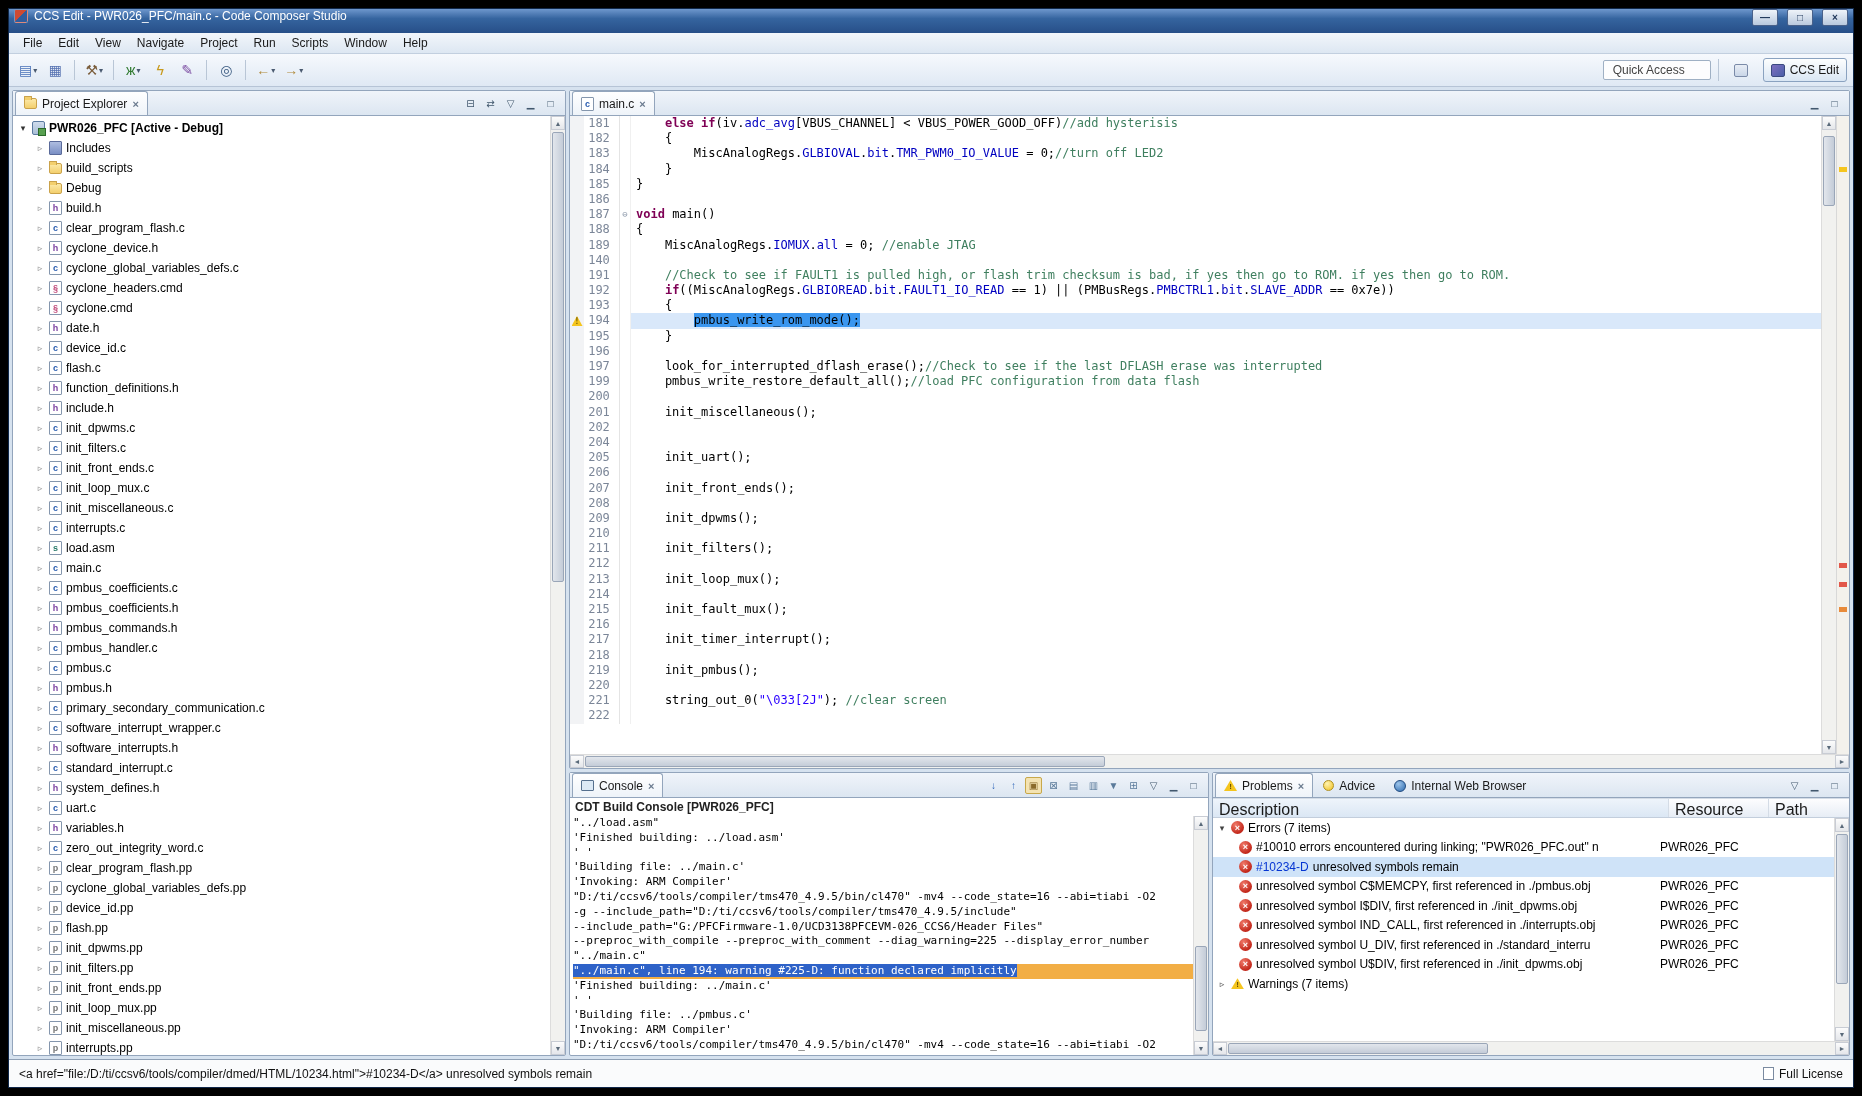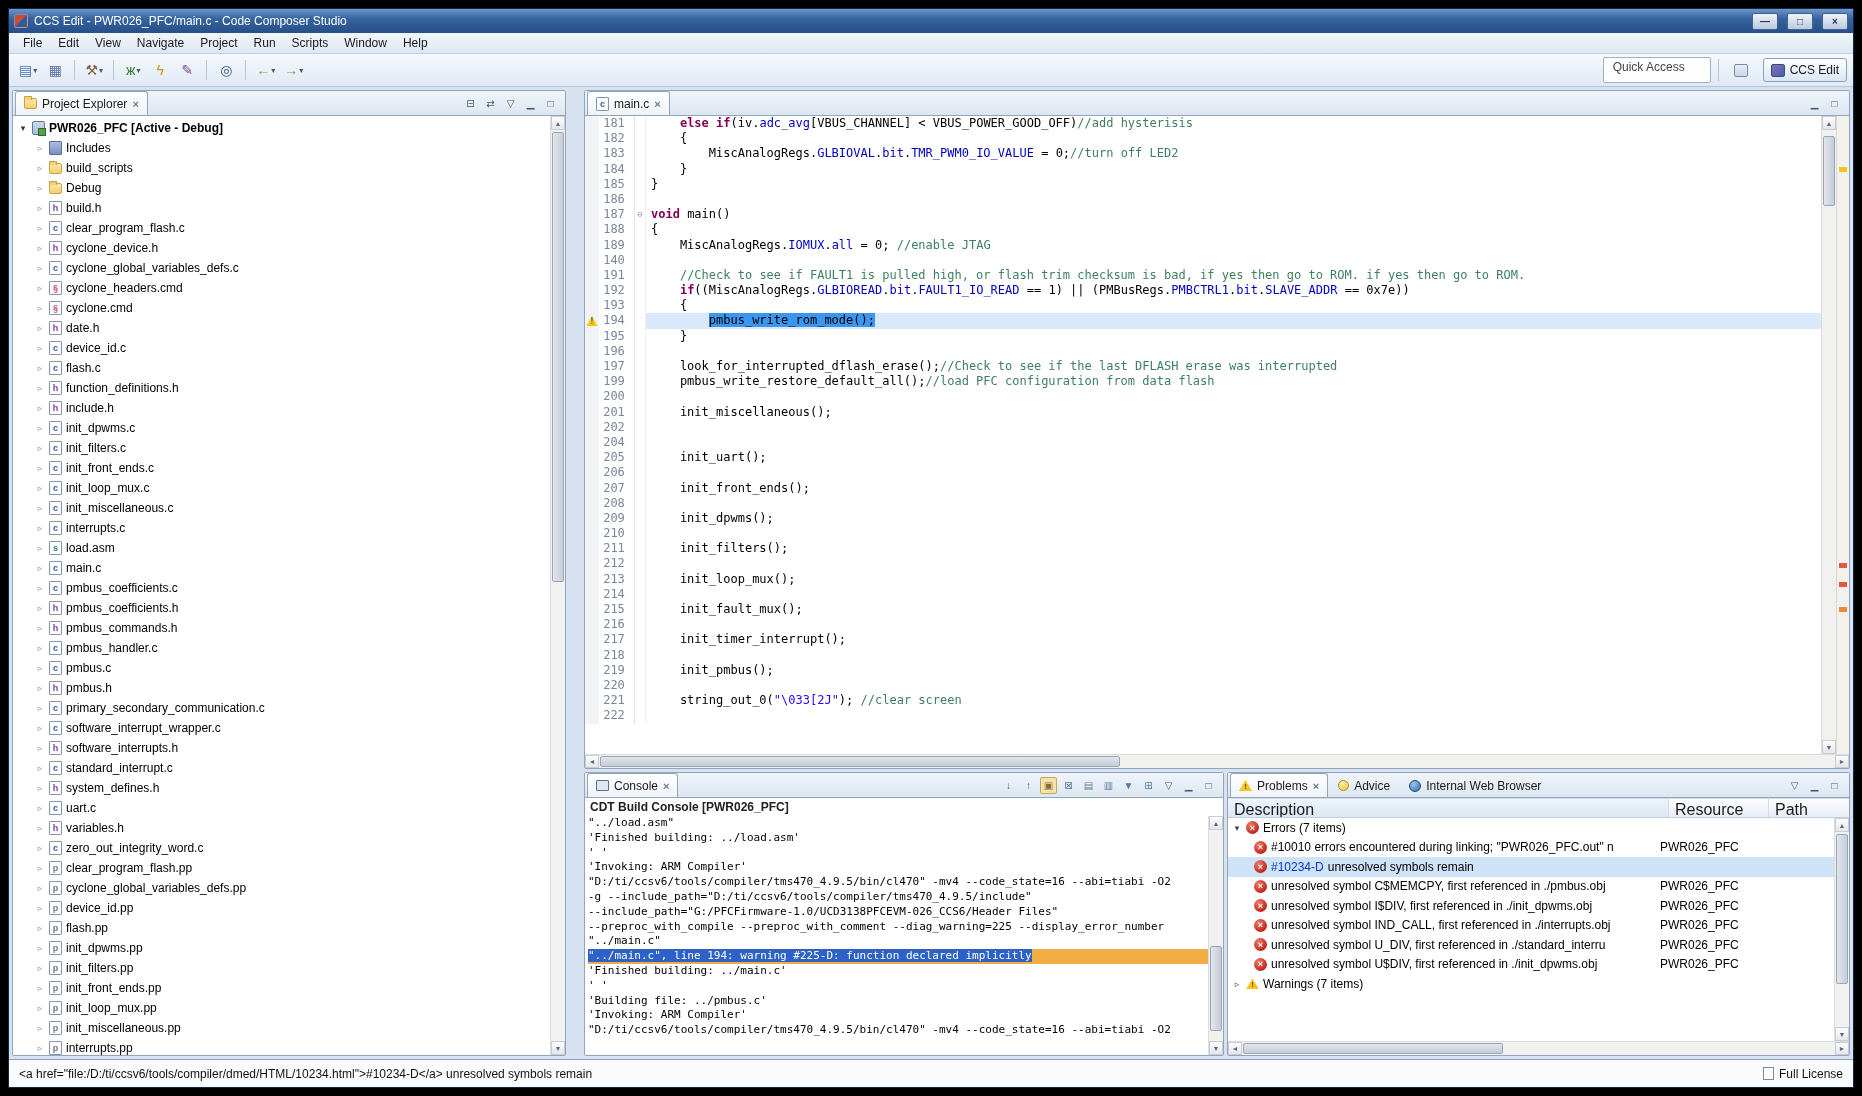--- a/index.html
+++ b/index.html
@@ -1,37 +1,37 @@
 <!DOCTYPE html>
 <html><head>
 <meta charset="utf-8">
 <style>
 *{margin:0;padding:0;box-sizing:border-box}
 html,body{width:1862px;height:1096px;background:#000;font-family:"Liberation Sans","DejaVu Sans",sans-serif;overflow:hidden;cursor:default}
 .window{position:absolute;left:8px;top:8px;width:1846px;height:1080px;background:#d6e2ef;border:1px solid #10284a;display:flex;flex-direction:column}
-.titlebar{height:24px;flex:0 0 24px;background:linear-gradient(#6e97cd,#35649f 40%,#274f88);display:flex;align-items:center;gap:6px;padding:0 5px;color:#fff;font-size:12px}
+.titlebar{height:24px;flex:0 0 24px;background:linear-gradient(#6e97cd,#35649f 40%,#274f88);display:flex;align-items:flex-start;gap:6px;padding:0 5px;color:#fff;font-size:12px}
 .appicon{width:14px;height:14px;background:linear-gradient(135deg,#d04a32 0 50%,#2f5d9e 50% 100%);border:1px solid rgba(255,255,255,.35);border-radius:2px}
 .title{flex:1;white-space:nowrap;overflow:hidden}
 .winbtn{width:26px;height:17px;margin-left:3px;background:linear-gradient(#eef3f9,#b9c9de);border:1px solid #49618a;border-radius:2px;color:#1c3356;font-size:10px;line-height:15px;text-align:center;font-weight:bold}
 .menubar{height:21px;flex:0 0 21px;background:linear-gradient(#f2f6fb,#dde7f2);border-bottom:1px solid #c2cfdf;display:flex;align-items:center;padding:0 6px;font-size:12px;color:#1a1a1a}
 .menu-item{padding:2px 8px;border-radius:2px}
 .toolbar{height:33px;flex:0 0 33px;background:linear-gradient(#f6f9fd,#dfe9f4);border-bottom:1px solid #b6c4d6;display:flex;align-items:center;padding:0 6px}
 .tb-group{display:flex;align-items:center;gap:1px}
 .tb-btn{height:24px;min-width:26px;display:flex;align-items:center;justify-content:center;gap:1px;border:1px solid transparent;border-radius:2px;padding:0 3px}
 .tb-glyph{font-size:14px}
 .tb-dd{font-size:8px;color:#4a5a70}
 .tb-sep{width:1px;height:20px;background:#b9c6d6;margin:0 5px}
 .tb-right{margin-left:auto;display:flex;align-items:center;gap:7px}
-.quick-access{min-width:108px;height:26px;border:1px solid #9fb0c4;border-radius:2px;background:#fdfdfe;color:#444;font-size:12px;padding:2px 9px}
+.quick-access{min-width:108px;height:20px;border:1px solid #9fb0c4;border-radius:2px;background:#fdfdfe;color:#444;font-size:12px;padding:2px 9px}
 .persp-sep{width:1px;height:22px;background:#b9c6d6}
 .persp-btn{height:24px;display:flex;align-items:center;gap:5px;padding:0 7px;border:1px solid transparent;border-radius:3px;font-size:12px;color:#1a1a1a}
 .persp-btn.active{background:linear-gradient(#fdfefe,#d9e6f4);border-color:#8aa2c0}
 .persp-ico{width:14px;height:13px;background:linear-gradient(135deg,#7e6fc0,#4a5fa8);border:1px solid #3a4a80;border-radius:2px}
 .persp-ico2{width:14px;height:13px;background:linear-gradient(#e8edf5,#c9d6e8);border:1px solid #7a8aa8;border-radius:2px}
-.main{flex:1;display:flex;padding:3px;gap:18px;min-height:0}
+.main{flex:1;display:flex;padding:3px;gap:3px;min-height:0}
 .panel{background:#fff;border:1px solid #93a5bc;border-radius:2px;display:flex;flex-direction:column;min-height:0;min-width:0}
 .tabbar{height:25px;flex:0 0 25px;background:linear-gradient(#f0f4fa,#dce6f1);border-bottom:1px solid #93a5bc;display:flex;align-items:flex-end;padding:0 2px;gap:1px}
 .vtab{height:24px;display:flex;align-items:center;gap:5px;padding:0 8px;font-size:12px;color:#1a1a1a;border:1px solid transparent;border-bottom:none;border-radius:3px 3px 0 0;white-space:nowrap}
 .vtab.active{background:linear-gradient(#ffffff,#eef3f9);border-color:#93a5bc}
 .tab-x{font-size:11px;color:#6a7a8e;font-weight:bold}
 .tbar-icons{margin-left:auto;display:flex;align-items:center;gap:3px;padding:0 4px;align-self:center}
 .mini-ico{width:17px;height:17px;display:flex;align-items:center;justify-content:center;font-size:10px;color:#42586e;border-radius:2px}
 .mini-ico.pressed{background:#f4e3b2;border:1px solid #c8a84a}
 .explorer{width:554px;flex:0 0 554px}
 .exp-body{flex:1;display:flex;min-height:0}
@@ -544,20 +544,21 @@
                 <div class="mini-ico" style="color: rgb(66, 88, 110);">▁</div>
                 <div class="mini-ico" style="color: rgb(66, 88, 110);">□</div>
               </div>
           </div>
           <div class="con-title">CDT Build Console [PWR026_PFC]</div>
           <div class="con-body">
             <div class="con-out">
                 <div class="con-line"><span class="con-text">"../load.asm"</span></div>
                 <div class="con-line"><span class="con-text">'Finished building: ../load.asm'</span></div>
                 <div class="con-line"><span class="con-text">' '</span></div>
+                <div class="con-line"><span class="con-text">'Building file: ../main.c'</span></div>
                 <div class="con-line"><span class="con-text">'Invoking: ARM Compiler'</span></div>
                 <div class="con-line"><span class="con-text">"D:/ti/ccsv6/tools/compiler/tms470_4.9.5/bin/cl470" -mv4 --code_state=16 --abi=tiabi -O2</span></div>
                 <div class="con-line"><span class="con-text">-g --include_path="D:/ti/ccsv6/tools/compiler/tms470_4.9.5/include"</span></div>
                 <div class="con-line"><span class="con-text">--include_path="G:/PFCFirmware-1.0/UCD3138PFCEVM-026_CCS6/Header Files"</span></div>
                 <div class="con-line"><span class="con-text">--preproc_with_compile --preproc_with_comment --diag_warning=225 --display_error_number</span></div>
                 <div class="con-line"><span class="con-text">"../main.c"</span></div>
                 <div class="con-line hl"><span class="con-text">"../main.c", line 194: warning #225-D: function declared implicitly</span></div>
                 <div class="con-line"><span class="con-text">'Finished building: ../main.c'</span></div>
                 <div class="con-line"><span class="con-text">' '</span></div>
                 <div class="con-line"><span class="con-text">'Building file: ../pmbus.c'</span></div>

